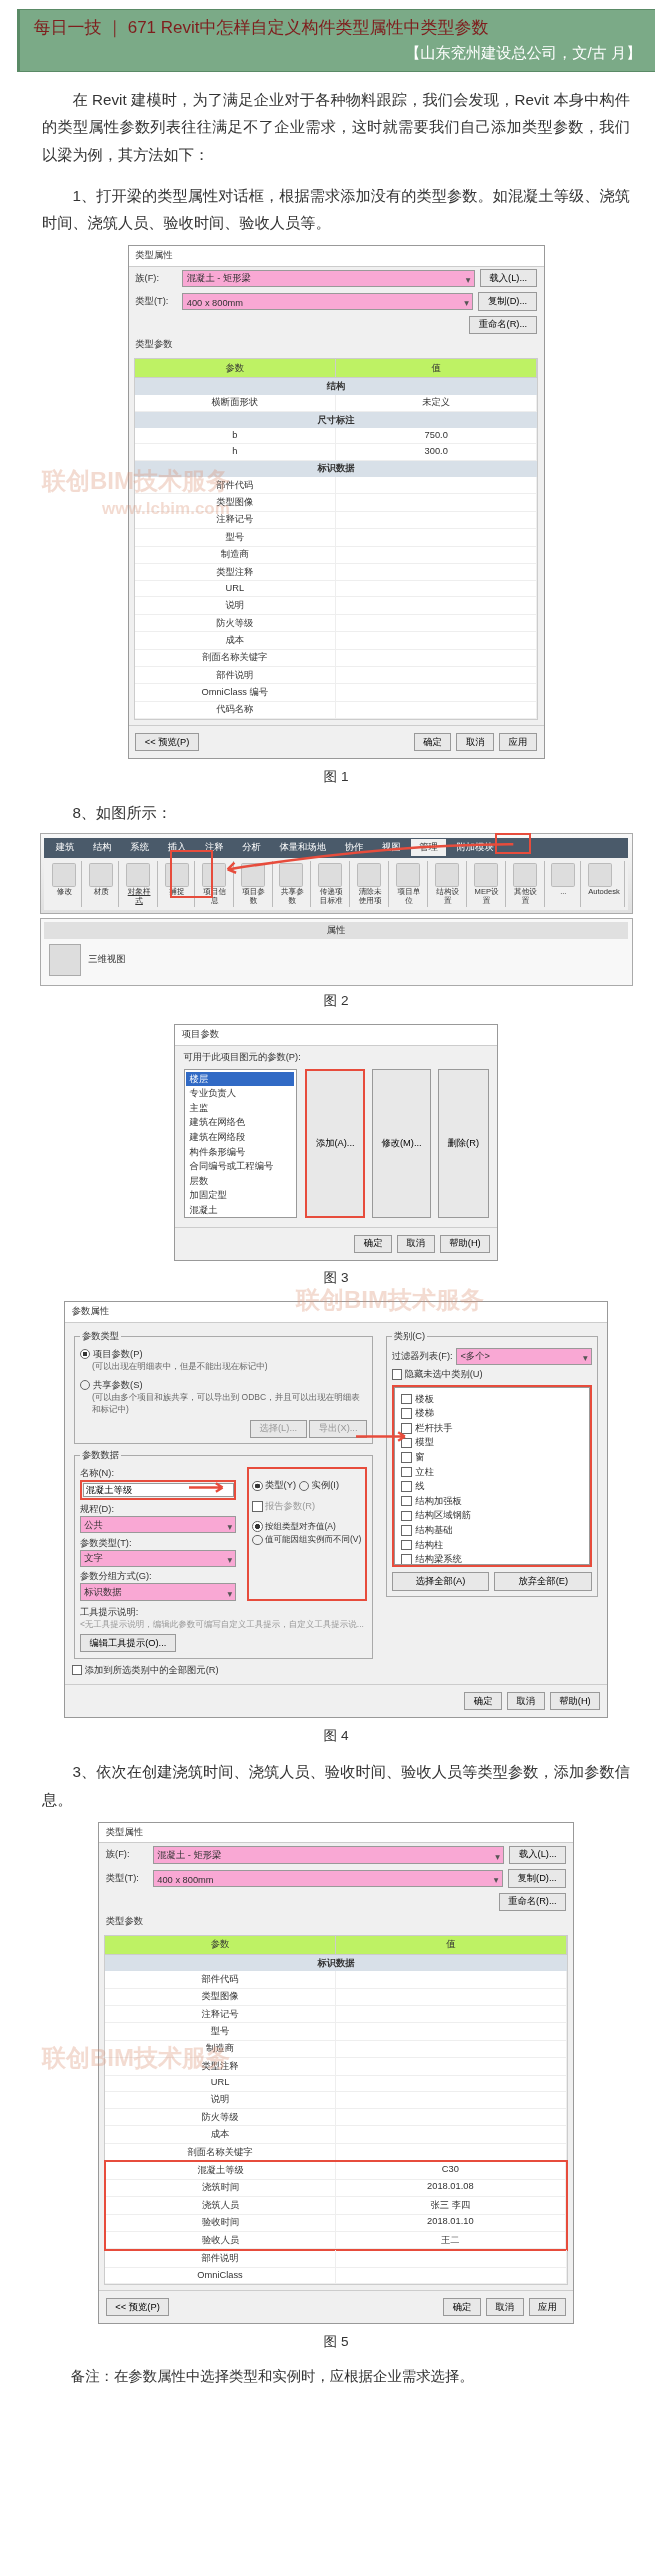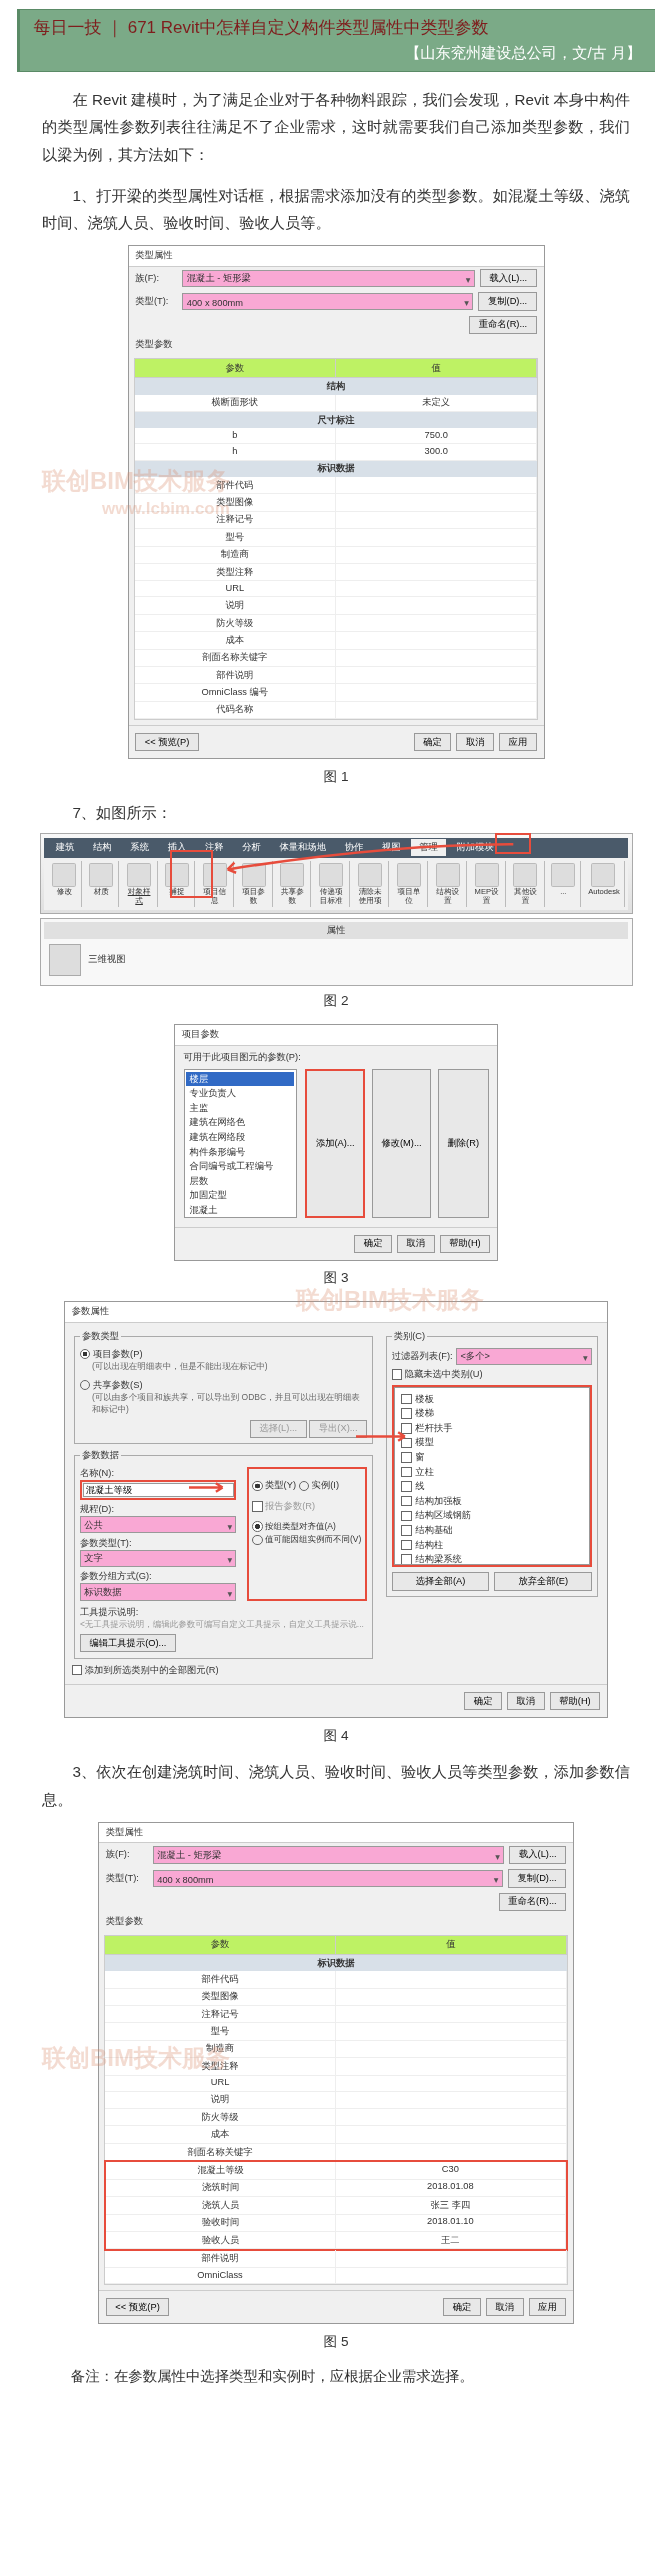--- a/index.html
+++ b/index.html
@@ -26,21 +26,21 @@
 .table-row>div{padding:1.7px 6.8px;border-right:0.8px solid #eee;flex:1;font-size:9.3px}
 .group-header{background:#d8e0e8;padding:1.7px 6.8px;font-size:9.3px;font-weight:bold}
 .dialog-footer{padding:6.8px;text-align:right;display:flex;gap:5.1px;justify-content:flex-end;border-top:0.8px solid #ccc}
 .watermark{position:relative}
 .watermark-text{position:absolute;color:#d88a6a;opacity:0.3;font-size:24px;font-weight:bold;pointer-events:none}
 .ribbon{border:0.8px solid #aaa;background:linear-gradient(#f8f8f8,#e0e0e0);padding:3.4px;font-size:8.5px}
 .ribbon-tabs{display:flex;gap:1.7px;padding:1.7px 3.4px;background:#4a5a6a;color:#fff;font-size:9.3px}
 .ribbon-tabs span{padding:1.7px 8.5px}
 .ribbon-tabs span.active{background:#f0f0f0;color:#333}
 .ribbon-body{display:flex;gap:1.7px;padding:3.4px;background:#f0f0f0}
-.ribbon-group{border-right:0.8px solid #bbb;padding:1.7px 5.1px;text-align:center;display:flex;flex-direction:column;align-items:center;gap:1.7px}
+.ribbon-group{border-right:0.8px solid #bbb;padding:1.7px 5.1px;text-align:center;display:flex;flex-direction:column;gap:1.7px}
 .ribbon-icon{width:22px;height:22px;background:#ddd;border:0.8px solid #bbb;border-radius:1.7px}
 .red-box{border:2.5px solid #e74c3c;position:absolute}
 .radio{display:inline-flex;align-items:center;gap:2.5px;font-size:9.3px}
 .radio::before{content:'';width:8.5px;height:8.5px;border:0.8px solid #666;border-radius:50%;display:inline-block}
 .radio.checked::before{background:radial-gradient(#333 40%,#fff 45%)}
 .checkbox{display:inline-flex;align-items:center;gap:2.5px;font-size:9.3px}
 .checkbox::before{content:'';width:8.5px;height:8.5px;border:0.8px solid #666;display:inline-block;background:#fff}
 .tree-list{background:#fff;border:0.8px solid #999;padding:3.4px;font-size:9.3px;text-align:left}
 .tree-item{padding:0.8px 3.4px;display:flex;align-items:center;gap:3.4px}
 .listbox{background:#fff;border:0.8px solid #999;padding:1.7px;height:102px;overflow:hidden;font-size:9.3px;text-align:left}
@@ -168,21 +168,21 @@
       <span style="flex:1"></span>
       <button class="btn">确定</button>
       <button class="btn">取消</button>
       <button class="btn">应用</button>
     </div>
   </div>
 </div>
 <div class="fig-caption">图 1</div>
 
 <div class="content">
-    <div class="num-item">7、如图所示：</div>
+    <div class="num-item">8、如图所示：</div>
   </div>
 
 <div class="fig" style="position:relative;width:593px;margin:0 auto">
   <div class="ribbon">
     <div class="ribbon-tabs" id="fig2-tabs">
         <span>建筑</span>
         <span>结构</span>
         <span>系统</span>
         <span>插入</span>
         <span>注释</span>

